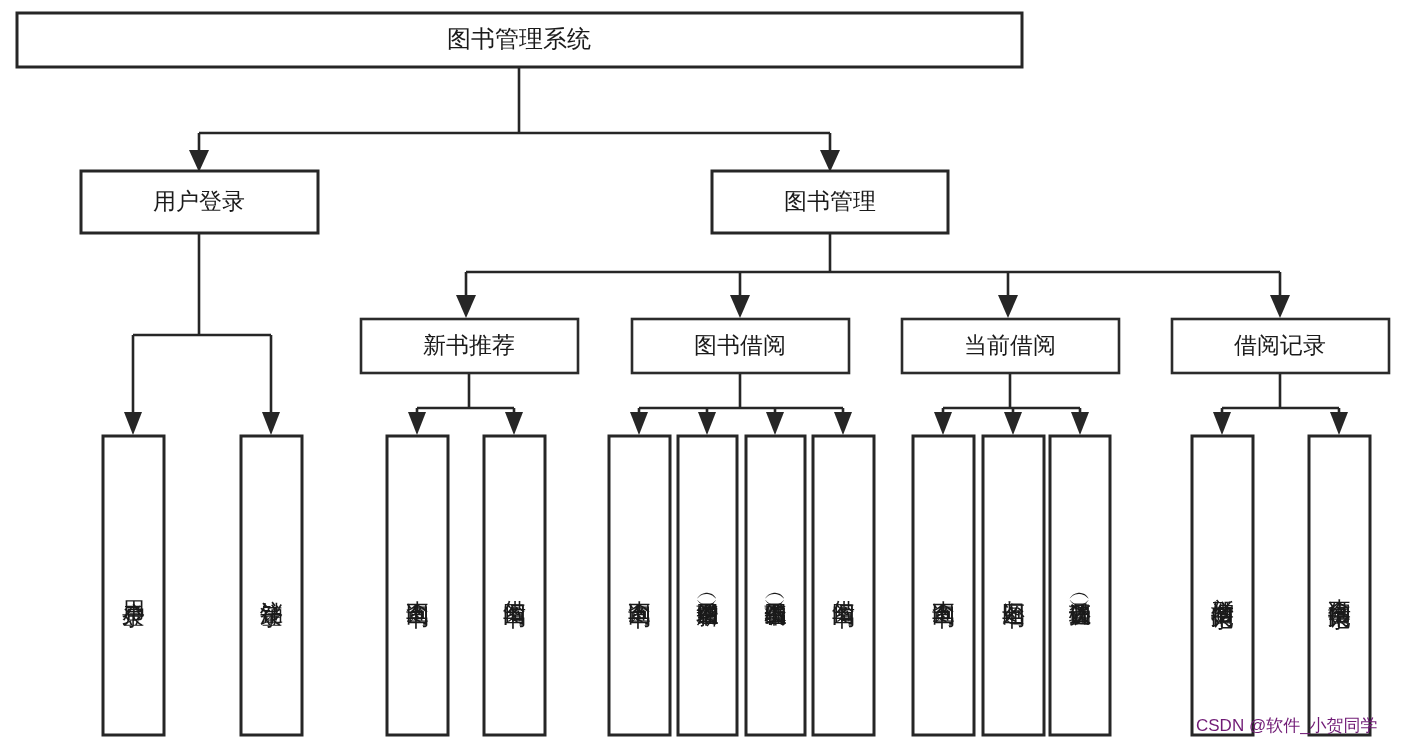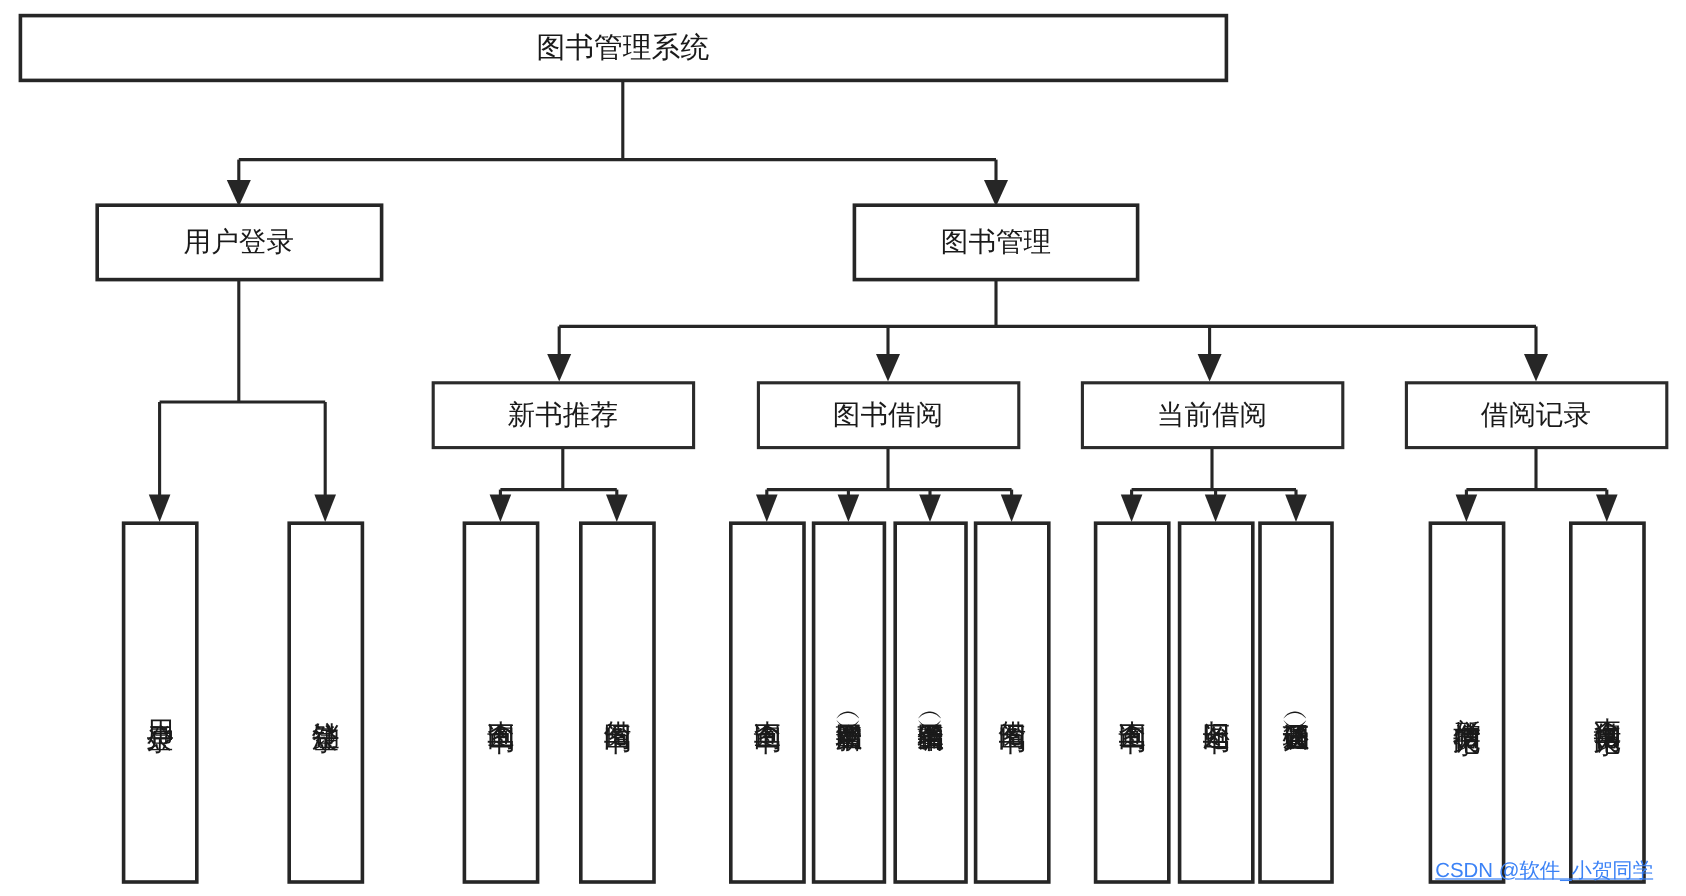--- a/index.html
+++ b/index.html
@@ -74,23 +74,22 @@
   .vlabel.tight {
     font-size: 22px;
     letter-spacing: 0px;
   }
   .watermark {
     position: absolute;
     left: 1196px;
     top: 714px;
     font-family: "Liberation Sans", "DejaVu Sans", sans-serif;
     font-size: 17px;
-    color: #3b82f6;
+    color: #701a75;
     white-space: nowrap;
-    text-decoration: underline;
   }
 </style>
 </head>
 <body>
 
 <div id="diagram-root">
 
   <svg class="diagram" viewBox="0 0 1405 747" xmlns="http://www.w3.org/2000/svg">
 
     <defs></defs>

